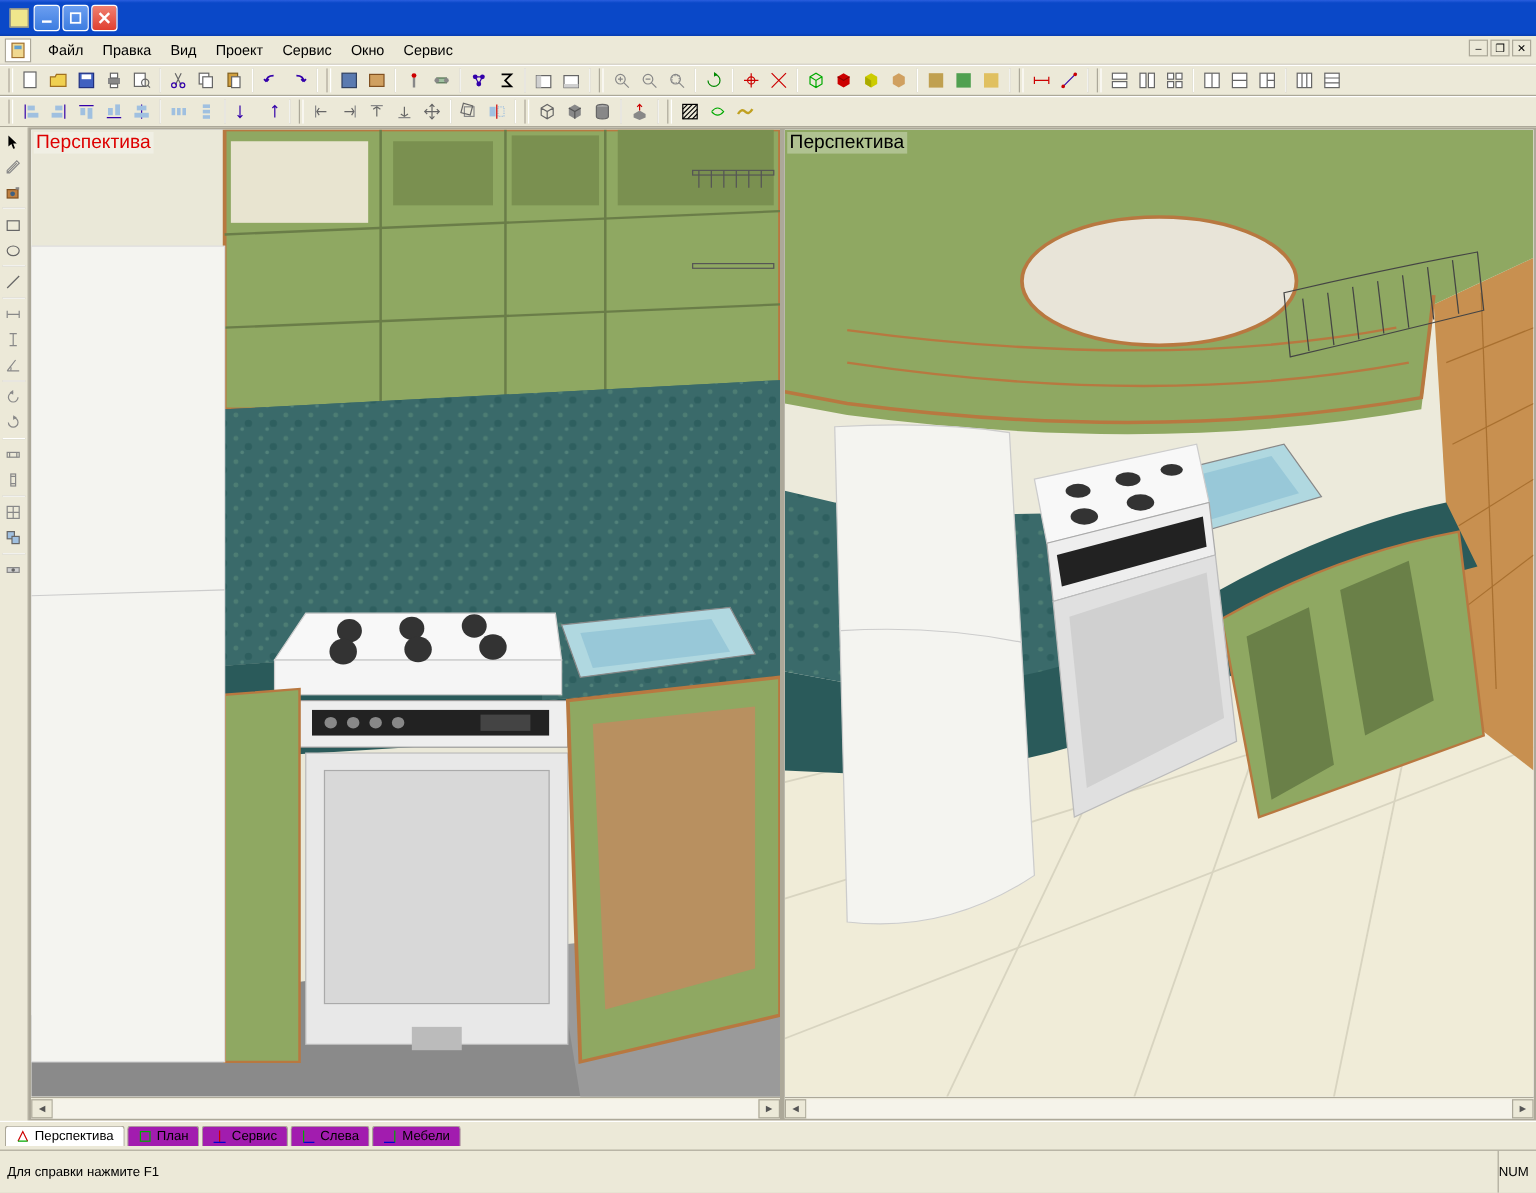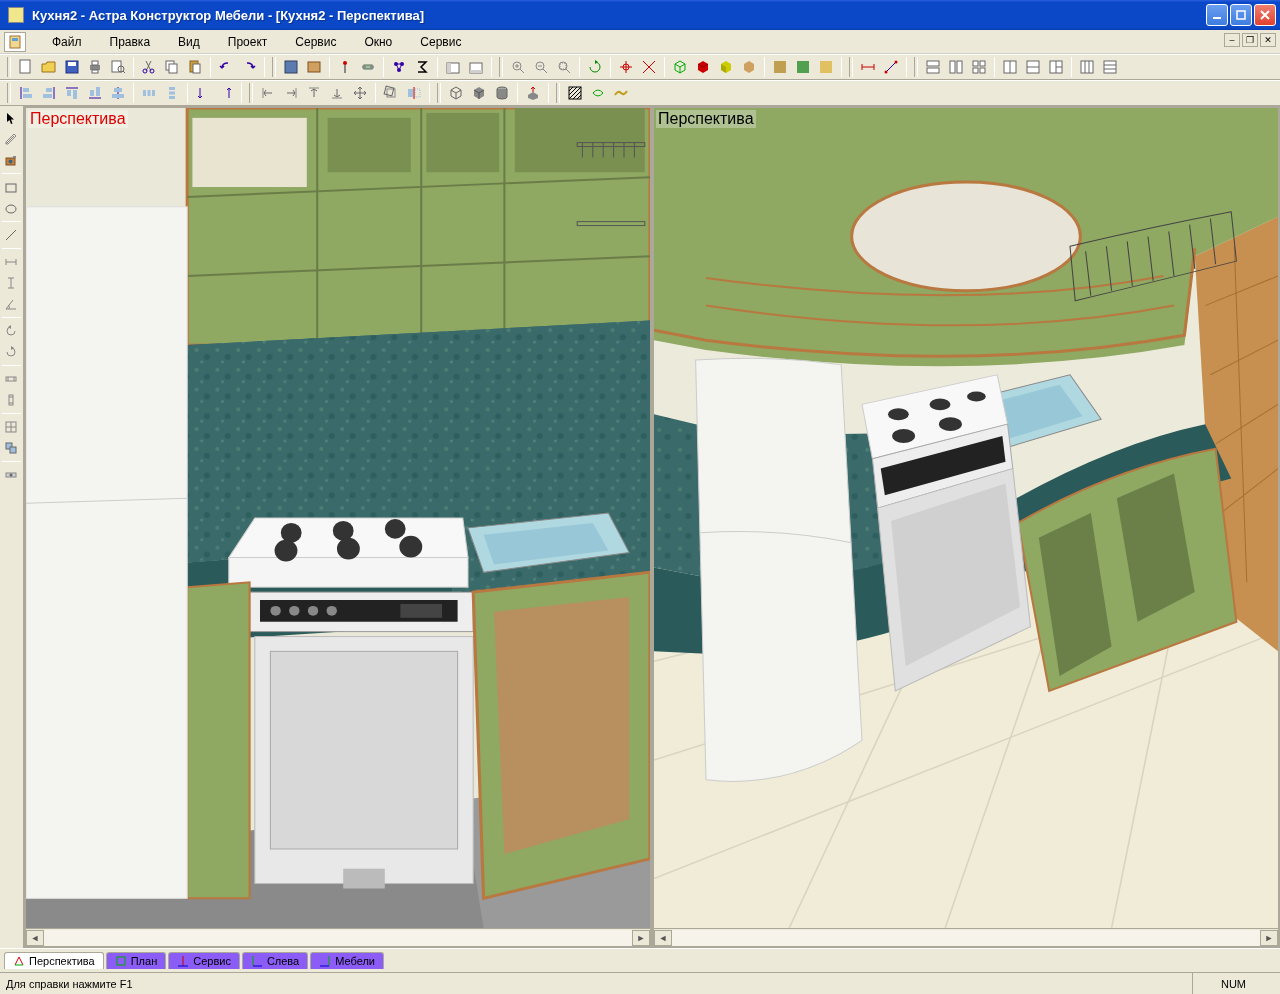--- a/index.html
+++ b/index.html
@@ -3,21 +3,21 @@
 <meta charset="utf-8">
 <style>
 * { box-sizing: border-box; margin: 0; padding: 0; }
 body { font-family: Tahoma, Arial, sans-serif; font-size: 11px; background: #ece9d8; width: 1280px; height: 994px; overflow: hidden; display: flex; flex-direction: column; }
 .titlebar { background: linear-gradient(to bottom, #2a5ede 0%, #0a48c8 8%, #0a48c8 92%, #083db0 100%); height: 30px; display: flex; align-items: center; padding: 0 4px; color: white; font-weight: bold; font-size: 13px; }
 .titlebar-icon { width: 16px; height: 16px; background: #f0e68c; border: 1px solid #888; margin: 0 4px; display: inline-block; }
 .titlebar-text { flex: 1; padding-left: 4px; text-shadow: 1px 1px 1px rgba(0,0,0,0.3); }
 .winbtns { display: flex; gap: 2px; }
 .winbtn { width: 22px; height: 22px; background: linear-gradient(to bottom, #6b9ef0, #3d7de0); border: 1px solid #fff; border-radius: 3px; display: flex; align-items: center; justify-content: center; color: white; cursor: pointer; font-weight: bold; }
 .winbtn.close { background: linear-gradient(to bottom, #f08070, #e04030); }
-.menubar { background: #ece9d8; height: 24px; display: flex; align-items: center; padding: 0 4px; border-bottom: 1px solid #d4d0c8; position: relative; gap: 12px; }
+.menubar { background: #ece9d8; height: 24px; display: flex; align-items: center; padding: 0 4px; border-bottom: 1px solid #d4d0c8; position: relative; }
 .menubar-icon-wrap { width: 22px; height: 20px; border: 1px solid #aca899; background: #fff; display: flex; align-items: center; justify-content: center; margin-right: 6px; }
 .menubar-icon { width: 14px; height: 14px; }
 .menu-item { padding: 2px 8px; cursor: pointer; font-size: 12px; }
 .mdi-btns { position: absolute; right: 4px; top: 3px; display: flex; gap: 2px; }
 .mdi-btn { width: 16px; height: 14px; background: #ece9d8; border: 1px solid #aca899; cursor: pointer; display: flex; align-items: center; justify-content: center; font-size: 9px; }
 .toolbar-main, .toolbar-sub { background: #ece9d8; display: flex; align-items: center; padding: 2px 4px; border-top: 1px solid #fff; border-bottom: 1px solid #aca899; gap: 1px; flex-wrap: nowrap; height: 26px; }
 .tb-grip { width: 4px; height: 20px; border-left: 1px solid #aca899; border-right: 1px solid #fff; margin: 0 3px; }
 .tb-sep { width: 1px; height: 20px; background: #aca899; margin: 0 3px; border-right: 1px solid #fff; }
 .tb-btn { width: 22px; height: 22px; display: flex; align-items: center; justify-content: center; cursor: pointer; border: 1px solid transparent; }
 .tb-btn svg { width: 16px; height: 16px; }
@@ -29,35 +29,34 @@
 .views { flex: 1; display: flex; gap: 0; background: #aca899; }
 .view-pane { flex: 1; display: flex; flex-direction: column; background: #fff; position: relative; margin: 2px; }
 .view-canvas { flex: 1; position: relative; overflow: hidden; }
 .view-label { position: absolute; top: 2px; left: 2px; font-size: 16px; font-weight: normal; z-index: 10; background: rgba(255,255,255,0.3); padding: 0 2px; font-family: Arial; }
 .view-label.active { color: #d00; }
 .view-label.inactive { color: #000; }
 .hscroll { height: 18px; background: #ece9d8; display: flex; align-items: center; border-top: 1px solid #aca899; }
 .scroll-arrow { width: 18px; height: 16px; background: #ece9d8; border: 1px solid #aca899; cursor: pointer; display: flex; align-items: center; justify-content: center; font-size: 9px; color: #555; }
 .scroll-track { flex: 1; height: 16px; background: #f5f3ea; }
 .view-tabs { background: #ece9d8; height: 24px; display: flex; align-items: center; padding: 0 4px; gap: 2px; border-top: 1px solid #fff; }
-.vtab { padding: 2px 8px; background: #8b5cf6; border: 1px solid #aca899; border-bottom: none; border-radius: 3px 3px 0 0; cursor: pointer; display: flex; align-items: center; gap: 4px; font-size: 11px; }
+.vtab { padding: 2px 8px; background: #a21caf; border: 1px solid #aca899; border-bottom: none; border-radius: 3px 3px 0 0; cursor: pointer; display: flex; align-items: center; gap: 4px; font-size: 11px; }
 .vtab.active { background: #fff; }
 .vtab-ico { width: 12px; height: 12px; display: inline-block; }
-.statusbar { background: #ece9d8; height: 22px; display: flex; align-items: center; padding: 0 6px; border-top: 1px solid #aca899; font-size: 11px; }
+.statusbar { background: #ece9d8; height: 36px; display: flex; align-items: center; padding: 0 6px; border-top: 1px solid #aca899; font-size: 11px; }
 .statusbar .stat-text { flex: 1; }
-.statusbar .stat-cell { border-left: 1px solid #aca899; padding: 0 28px; height: 100%; display: flex; align-items: center; }
+.statusbar .stat-cell { border-left: 1px solid #aca899; padding: 0 0; height: 100%; display: flex; align-items: center; }
 
 .scene1, .scene2 { width: 100%; height: 100%; }
 </style>
 </head>
 <body>
 
 <div class="titlebar">
   <span class="titlebar-icon"></span>
-  <span class="titlebar-text">Кухня2 - Астра Конструктор Мебели - [Кухня2 - Перспектива]</span>
   <div class="winbtns">
     <div class="winbtn">
         <svg width="10" height="10">
           <rect x="1" y="7" width="8" height="2" fill="white"></rect>
         </svg>
       </div>
     <div class="winbtn">
         <svg width="10" height="10">
           <rect x="1" y="1" width="8" height="8" fill="none" stroke="white" stroke-width="1.5"></rect>
         </svg>

